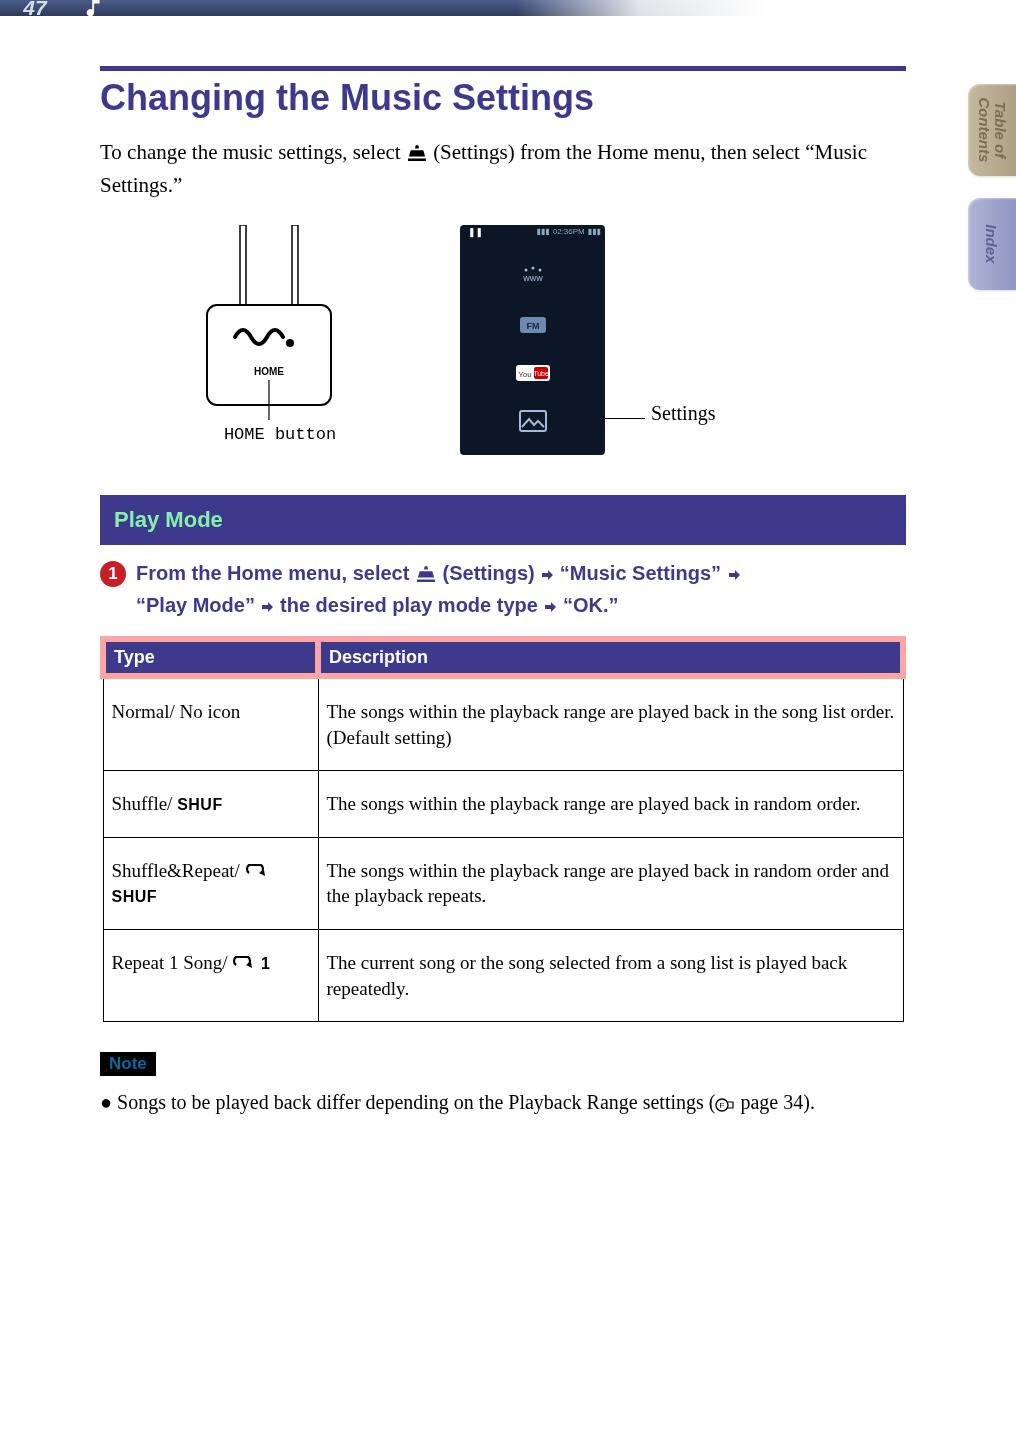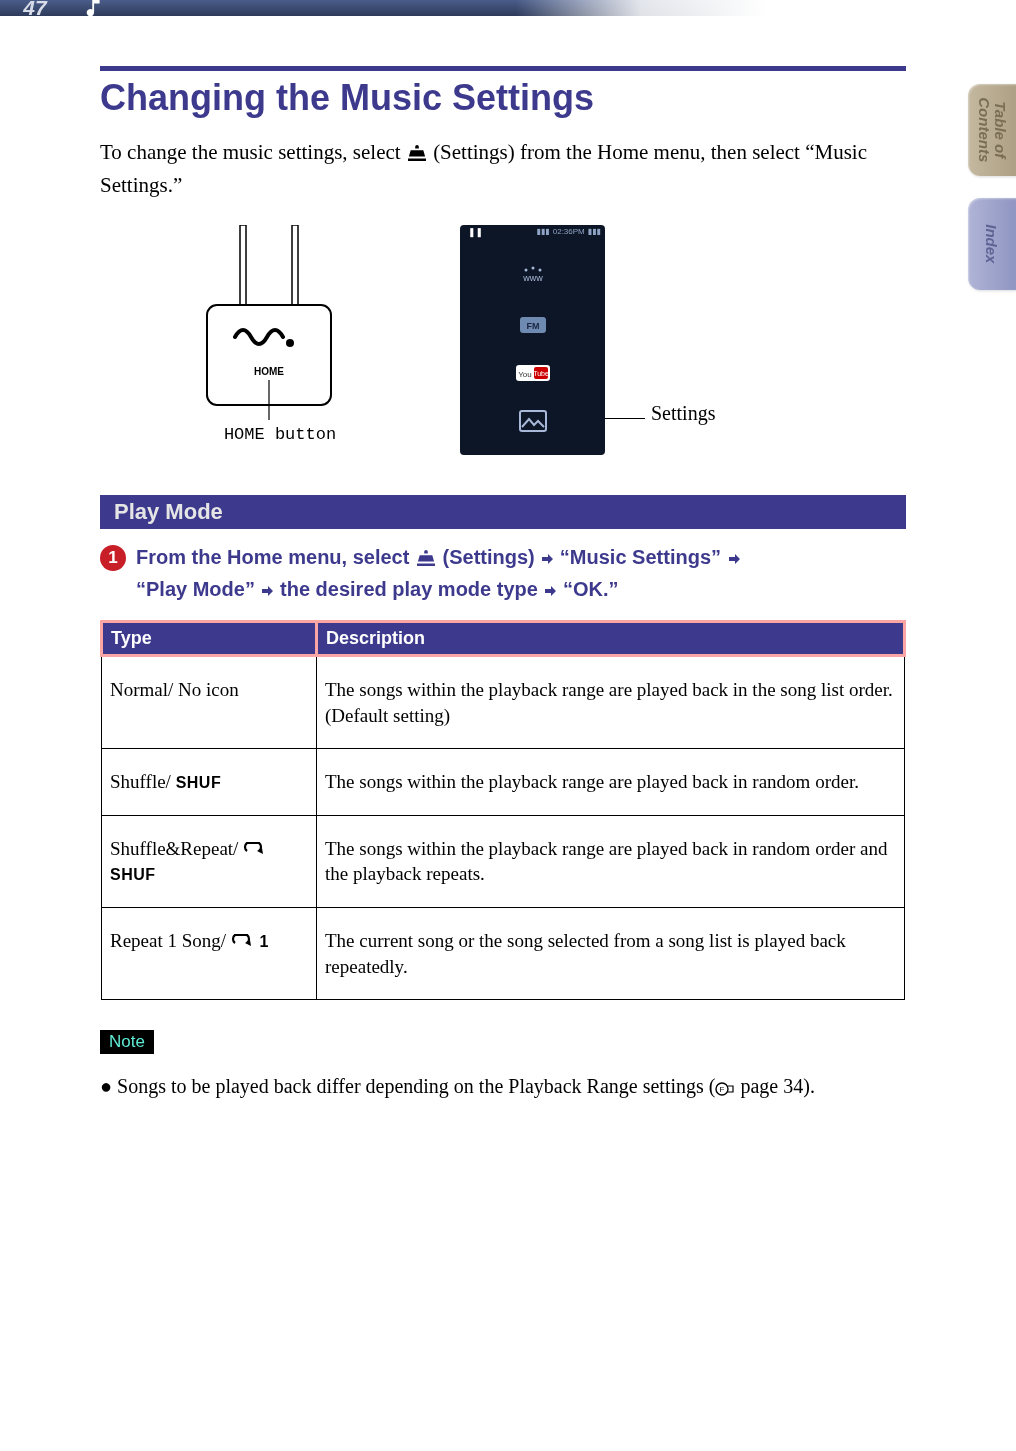--- a/index.html
+++ b/index.html
@@ -133,25 +133,25 @@
     margin-bottom: 30px;
   }
   .leader {
     width: 40px;
     height: 1px;
     background: #000;
     margin-bottom: 36px;
   }
   h2.bar {
     background: #3d3a8e;
-    color: #e5e5e5;
+    color: #86efac;
     font-family: Arial, Helvetica, sans-serif;
     font-weight: bold;
     font-size: 22px;
-    padding: 4px 14px;
+    padding: 12px 14px;
     margin-bottom: 14px;
   }
   .para {
     font-size: 21px;
     line-height: 1.4;
     margin-bottom: 18px;
   }
   .step {
     display: flex;
     gap: 10px;
@@ -186,39 +186,39 @@
     font-size: 19px;
     margin-bottom: 30px;
   }
   th {
     background: #3d3a8e;
     color: #fff;
     font-family: Arial, Helvetica, sans-serif;
     font-weight: bold;
     text-align: left;
     padding: 5px 8px;
-    border: 3px solid #fca5a5;
+    border: 6px solid #fca5a5;
     font-size: 18px;
   }
   td {
     border: 1px solid #000;
     padding: 20px 8px;
     vertical-align: top;
     line-height: 1.35;
   }
   td:first-child { width: 215px; font-family: Georgia, serif; }
   .note-badge {
     display: inline-block;
     background: #000;
-    color: #5eead4;
-    font-family: Arial, Helvetica, sans-serif;
-    font-weight: normal;
+    color: #0369a1;
+    font-family: Arial, Helvetica, sans-serif;
+    font-weight: bold;
     font-size: 17px;
     padding: 2px 9px;
-    margin-bottom: 18px;
+    margin-bottom: 12px;
   }
   .note-text {
     font-size: 20px;
     line-height: 1.4;
   }
   .bullet { padding-left: 0; }
   .side-tabs {
     position: absolute;
     right: 0;
     top: 84px;

